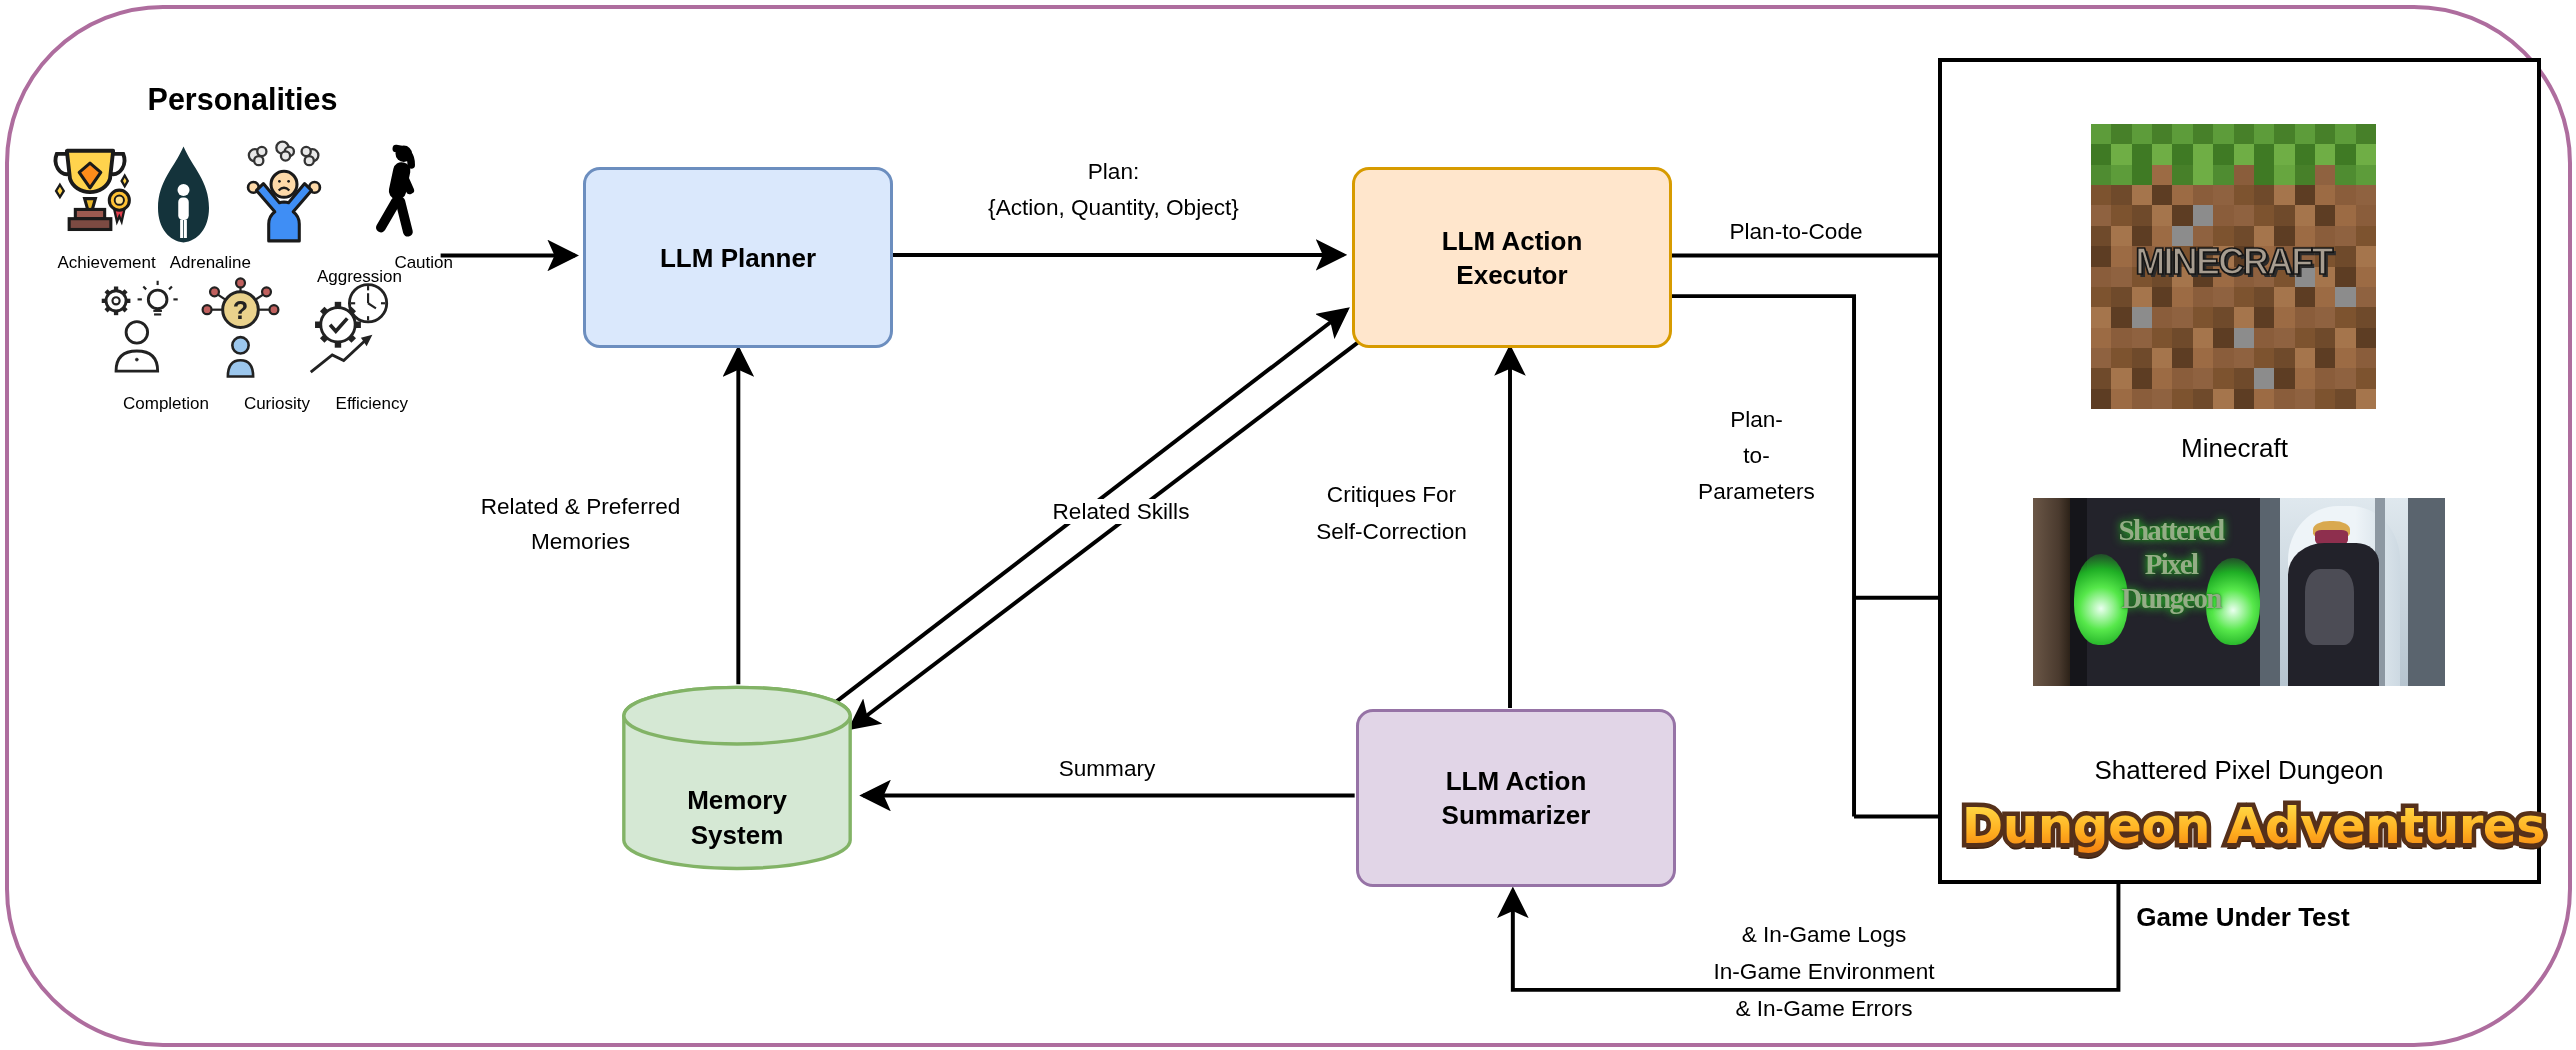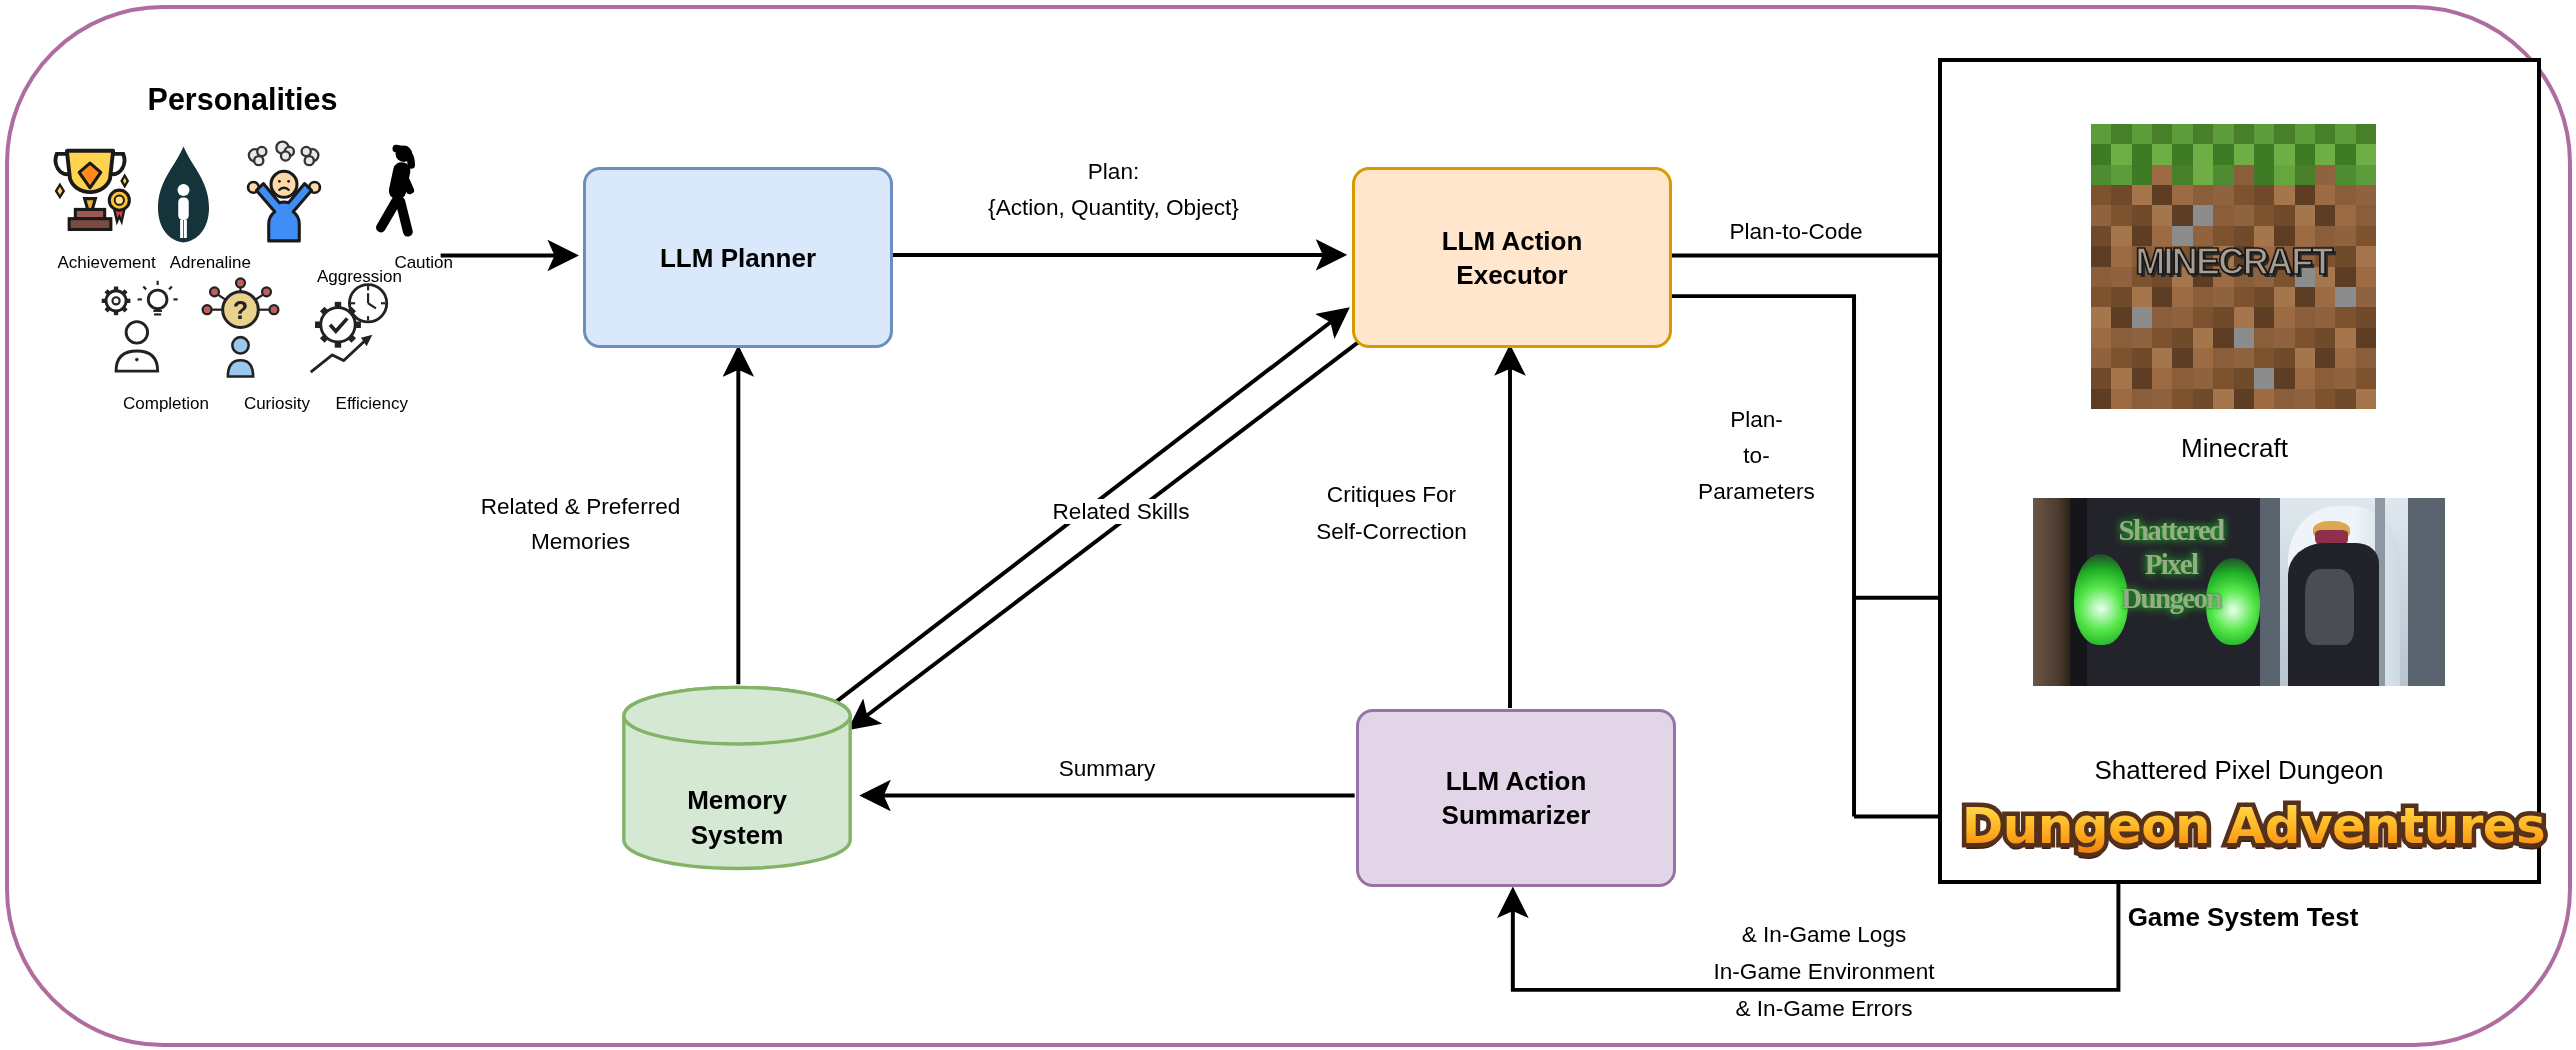--- a/index.html
+++ b/index.html
@@ -484,15 +484,15 @@
       <div>Dungeon</div>
     </div>
   </div>
   <div class="abs caption" style="left:2033px;top:711px;width:412px;margin-top:44px;">Shattered Pixel Dungeon</div>
 
   <div class="da-wrap" style="left:1988px;top:778px;width:531px;height:96px;">
     <span class="da-back">Dungeon Adventures</span>
     <span class="da-front">Dungeon Adventures</span>
   </div>
 
-  <div class="abs gut" style="left:2085px;top:902px;width:316px;">Game System Test</div>
+  <div class="abs gut" style="left:2085px;top:902px;width:316px;">Game Under Test</div>
 </div>
 
 
 </body></html>

